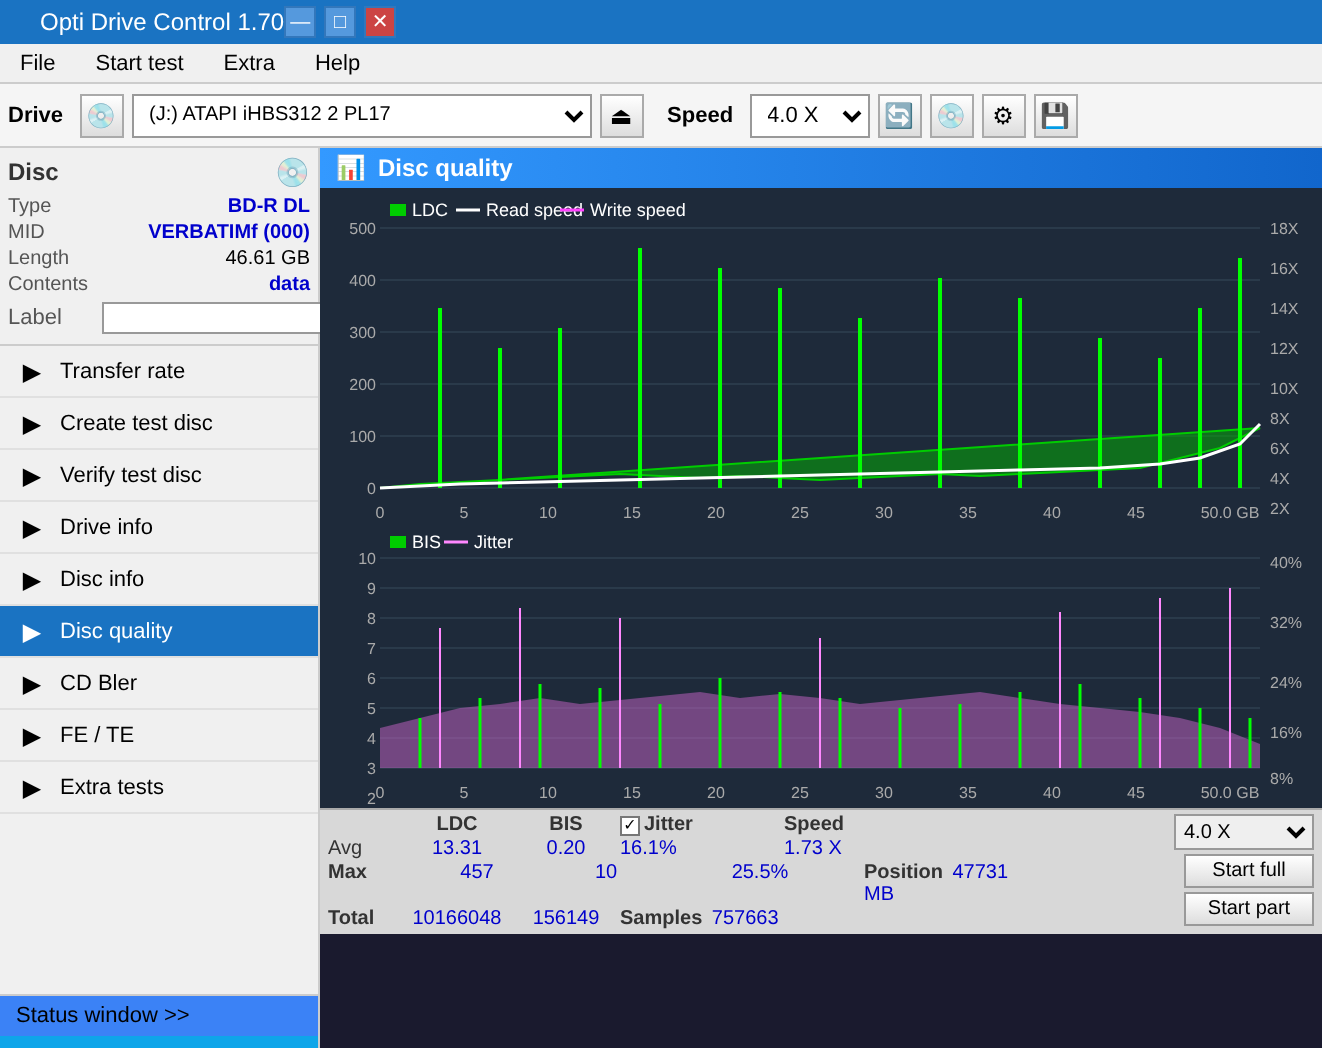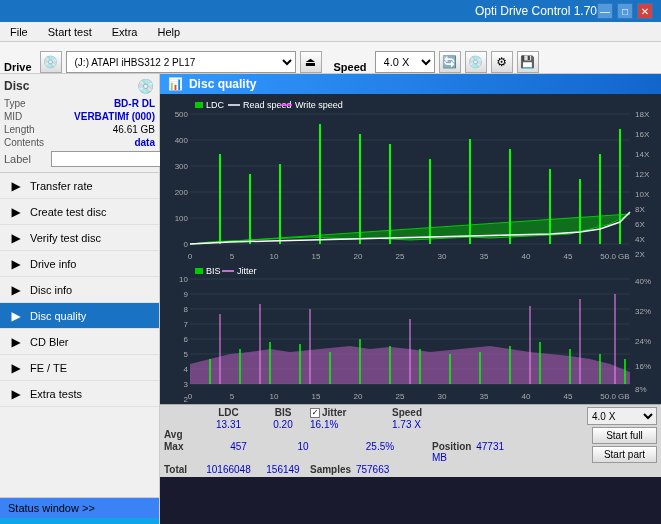--- a/index.html
+++ b/index.html
@@ -4,22 +4,22 @@
   <style>
     * { margin: 0; padding: 0; box-sizing: border-box; }
     body { width: 661px; height: 524px; background: #f0f0f0; font-family: 'Segoe UI', Tahoma, Geneva, Verdana, sans-serif; font-size: 11px; overflow: hidden; }
 
     
     .title-bar {
       background: #1a73c2;
       height: 22px;
       display: flex;
       align-items: center;
-      justify-content: flex-end;
-      padding: 0 8px;
+      justify-content: flex-start;
+      padding: 0 20px;
       color: white;
     }
     .title-bar-text { font-size: 12px; font-weight: normal; }
     .title-bar-controls { display: flex; gap: 4px; }
     .title-btn {
       width: 16px; height: 16px;
       background: #5599dd;
       border: 1px solid #3377bb;
       color: white;
       font-size: 10px;
@@ -43,21 +43,21 @@
       padding: 2px 6px;
       cursor: pointer;
       color: #000;
     }
 
     
     .toolbar {
       background: #f5f5f5;
       height: 32px;
       display: flex;
-      align-items: flex-end;
+      align-items: center;
       padding: 0 4px;
       border-bottom: 1px solid #ccc;
       gap: 4px;
     }
     .toolbar-label { font-size: 11px; font-weight: bold; margin-right: 4px; }
     .drive-select {
       background: white;
       border: 1px solid #999;
       height: 22px;
       font-size: 10px;
@@ -495,21 +495,21 @@
             <div style="text-align:center; display:flex; align-items:center; gap:2px;">
               <div style="width:10px; height:10px; border:1px solid #777; background:white; display:flex; align-items:center; justify-content:center; font-size:8px;">✓</div>
               <span style="font-weight:bold; color:#333;">Jitter</span>
             </div>
             <div style="display:flex; gap:4px;">
               <span style="font-weight:bold; color:#333;">Speed</span>
             </div>
           </div>
 
           <div style="display:grid; grid-template-columns:35px 55px 50px 80px 80px; gap:2px;">
-            <div style="color:#333; font-weight:bold;margin-top:10px;">Avg</div>
+            <div style="color:#333; font-weight:normal;">Avg</div>
             <div style="text-align:center; color:#0000cc;">13.31</div>
             <div style="text-align:center; color:#0000cc;">0.20</div>
             <div style="text-align:left; color:#0000cc;">16.1%</div>
             <div style="color:#0000cc;">
               <span>1.73 X</span>
             </div>
           </div>
 
           <div style="display:grid; grid-template-columns:35px 55px 50px 80px 80px; gap:12px;">
             <div style="color:#333; font-weight:bold;">Max</div>

